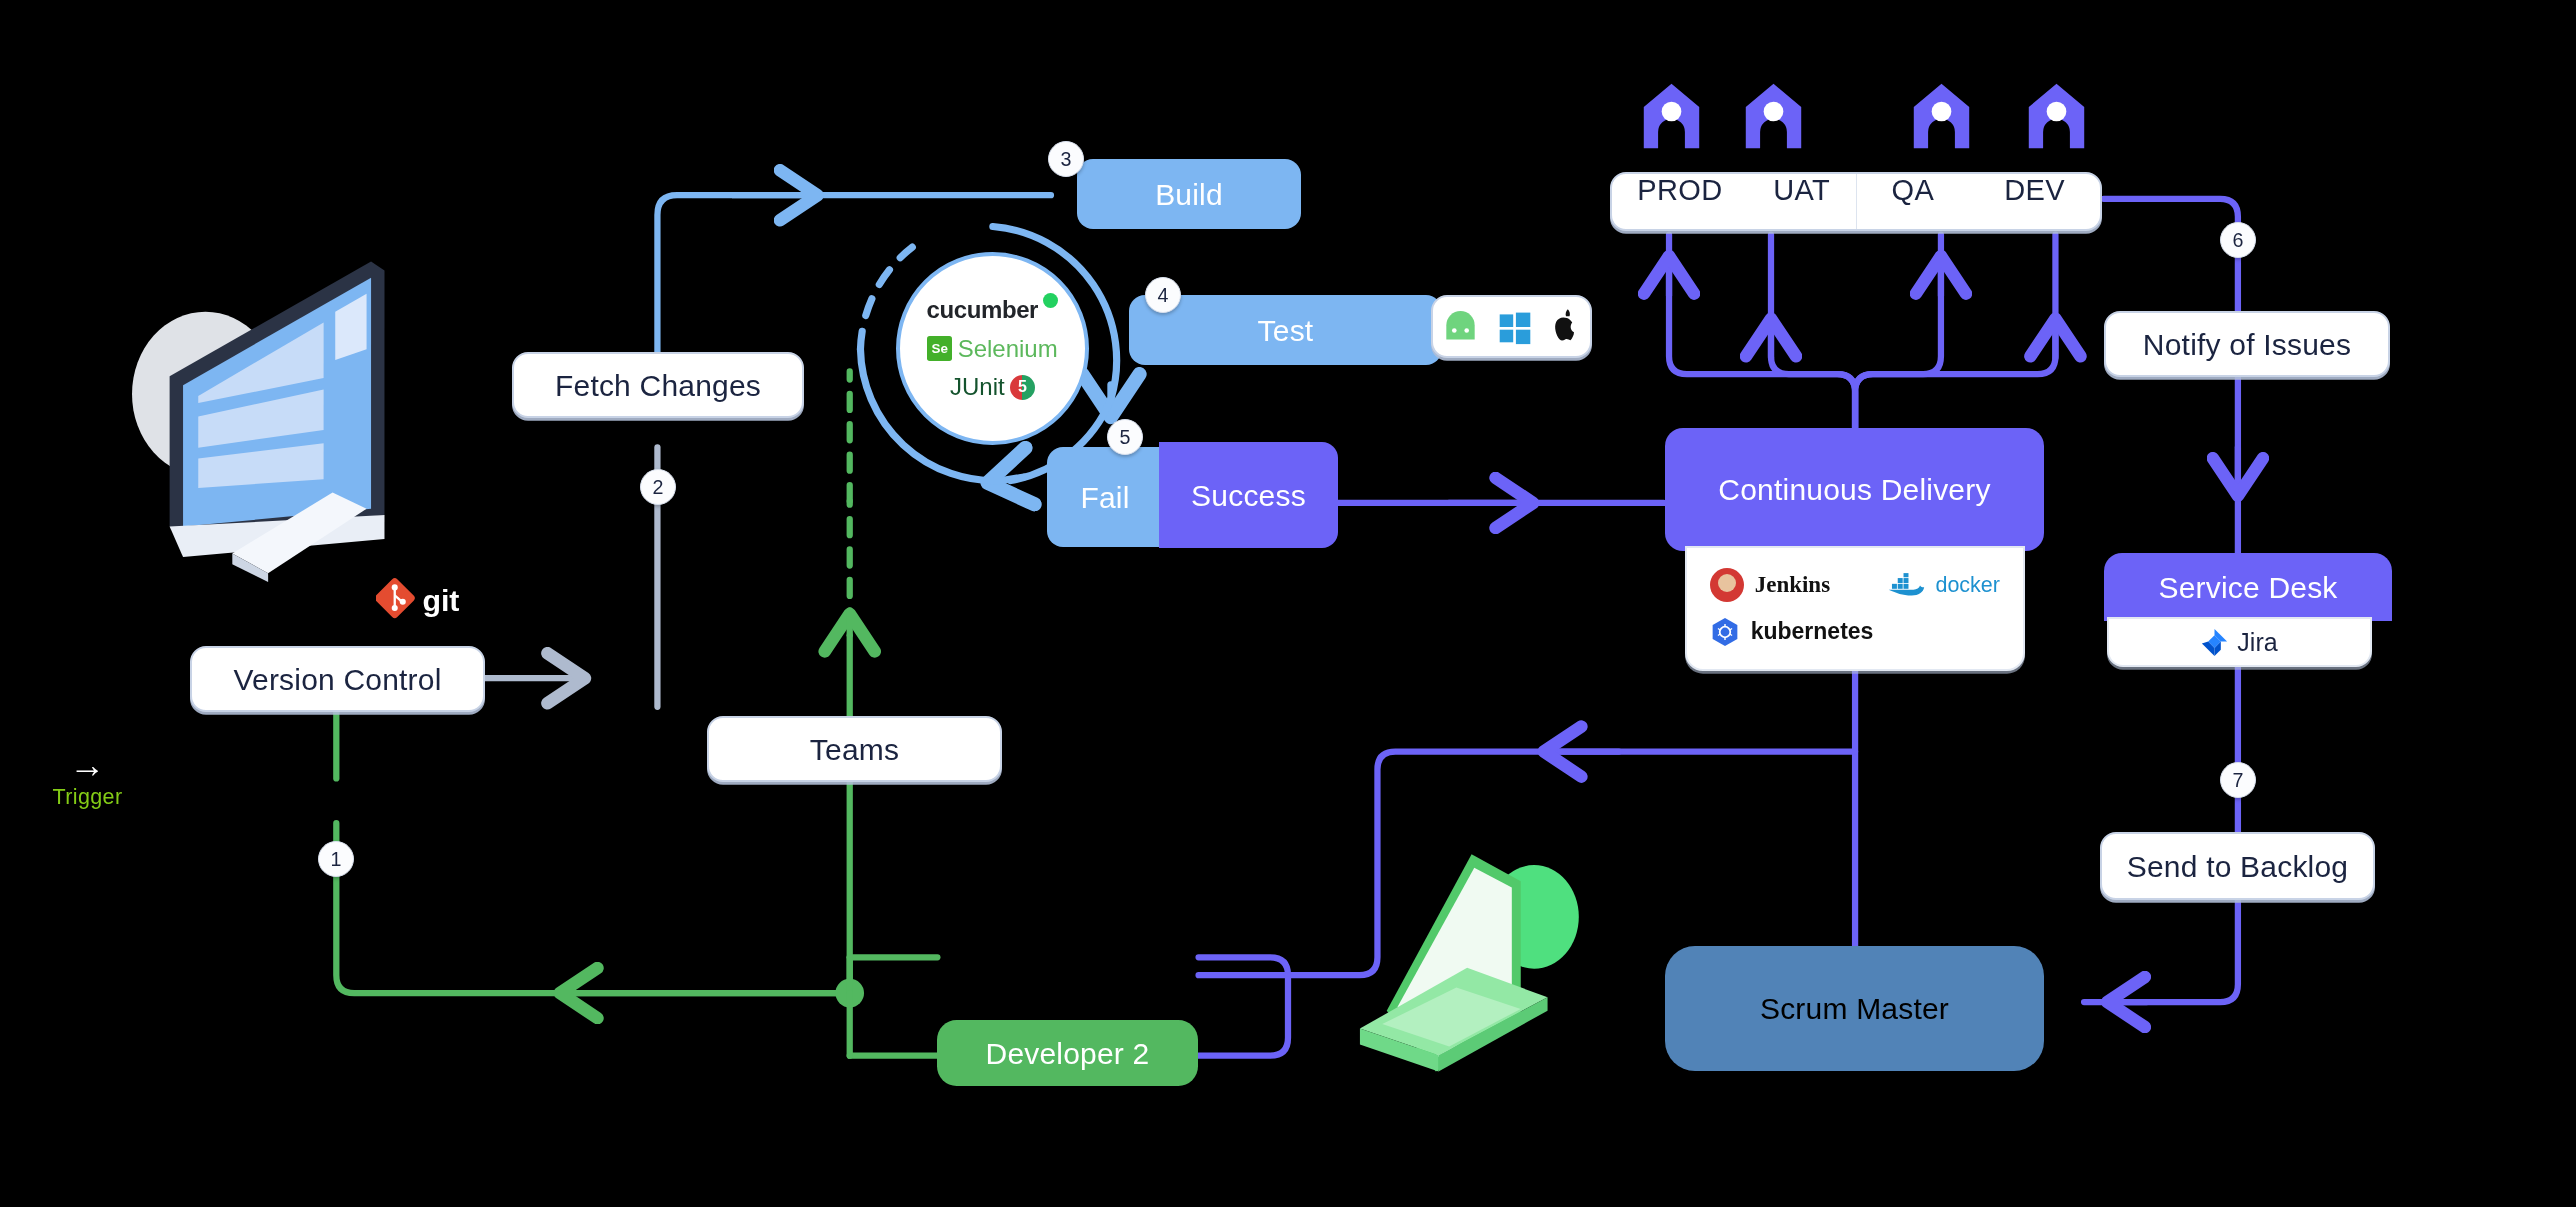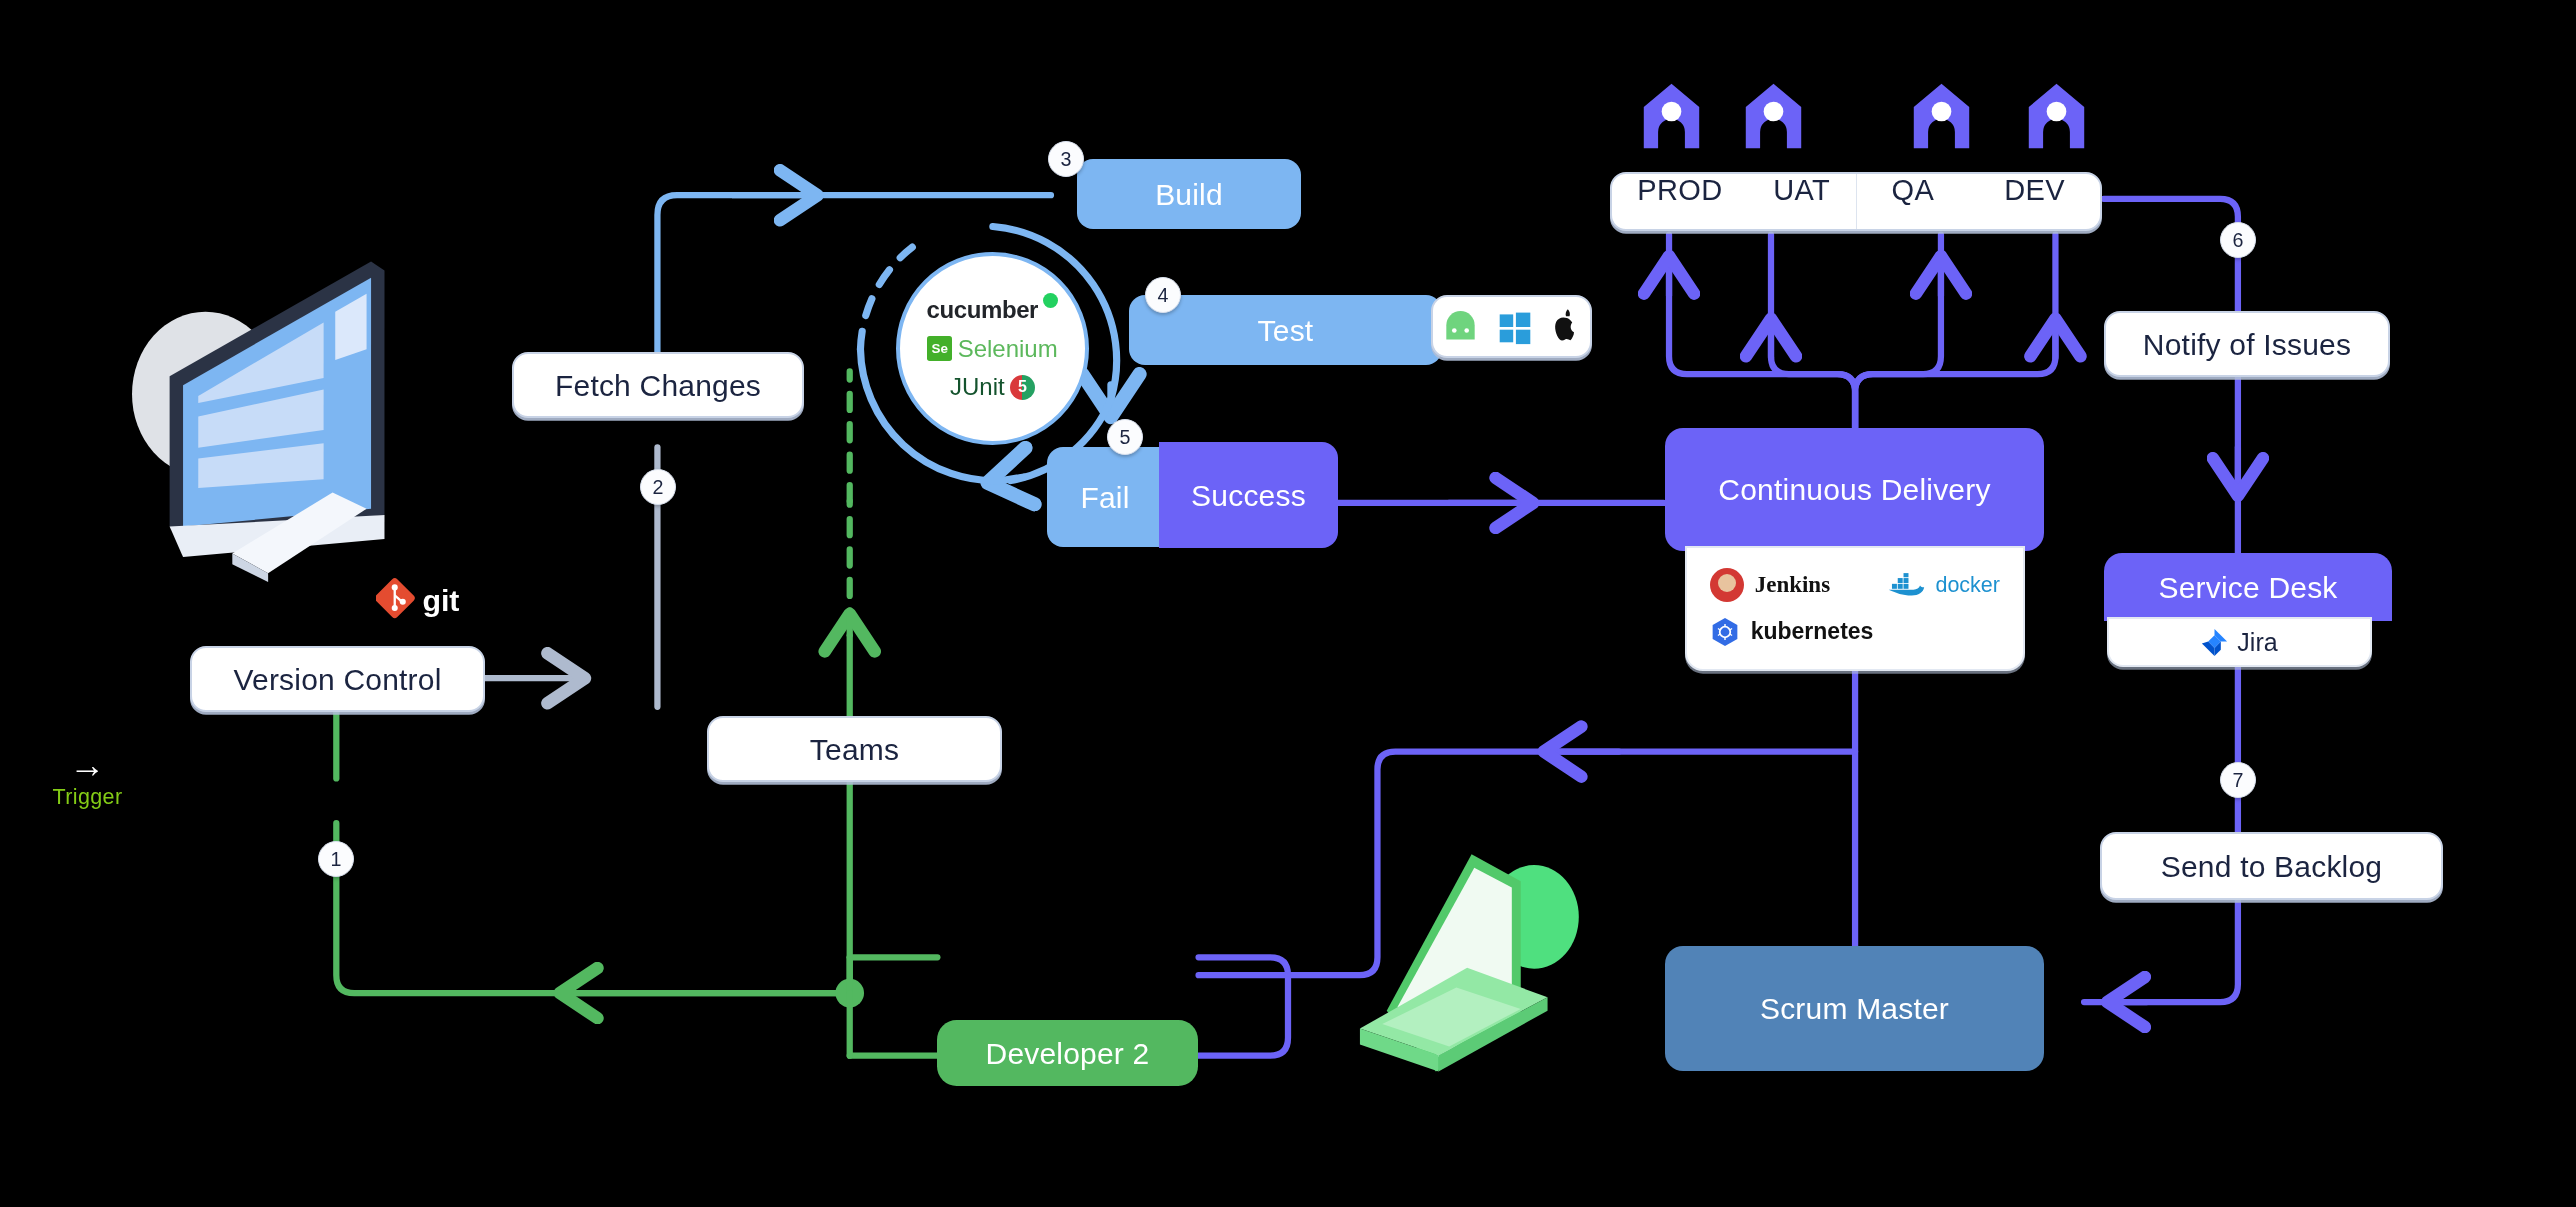--- a/index.html
+++ b/index.html
@@ -26,21 +26,21 @@
   }
   .node.white {
     background: #ffffff;
     color: #1b2440;
     border: 2.7px solid #c8d3e6;
     box-shadow: 0 2.7px 0 rgba(176,190,214,.9);
   }
   .node.lightblue { background: #7db6f2; color:#ffffff; }
   .node.purple    { background: #6c63f7; color:#ffffff; }
   .node.green     { background: #53b860; color:#ffffff; border-radius: 19.7px; }
-  .node.steel     { background: #5183b7; color:#ffffff; border-radius: 18px; }
+  .node.steel     { background: #5183b7; color:#000000; border-radius: 30px; }
 
   
   .badge {
     position: absolute;
     width: 36px; height: 36px; border-radius: 50%;
     background:#fbfcfe; border:1.8px solid #d8e0ee;
     color:#1b2440; font-size: 19.7px;
     display:flex; align-items:center; justify-content:center;
     z-index: 40;
     box-shadow: 0 1.8px 3.6px rgba(0,0,0,.25);
@@ -380,21 +380,21 @@
   <div id="jira-chip">
     <svg width="27" height="29" viewBox="0 0 30 32">
       <polygon points="15,1 29,15 22,15 15,8" fill="#2684ff"></polygon>
       <polygon points="15,8 22,15 15,22 8,15" fill="#2684ff"></polygon>
       <polygon points="8,15 15,22 15,31 1,17" fill="#0052cc"></polygon>
       <polygon points="15,22 22,15 22,24 15,31" fill="#0052cc"></polygon>
     </svg>
     <span>Jira</span>
   </div>
 
-  <div class="node white" style="left:2100px;top:832px;width:343px;height:68px;">Send to Backlog</div>
+  <div class="node white" style="left:2100px;top:832px;width:275px;height:68px;">Send to Backlog</div>
 
   <div class="node steel" style="left:1665px;top:946px;width:379px;height:125px;">Scrum Master</div>
 
   <div class="node green" style="left:937px;top:1020px;width:261px;height:66px;">Developer 2</div>
 
   <div class="badge" style="left:318px;top:841px;">1</div>
   <div class="badge" style="left:640px;top:469px;">2</div>
   <div class="badge" style="left:1048px;top:141px;">3</div>
   <div class="badge" style="left:1145px;top:277px;">4</div>
   <div class="badge" style="left:1107px;top:419px;">5</div>

